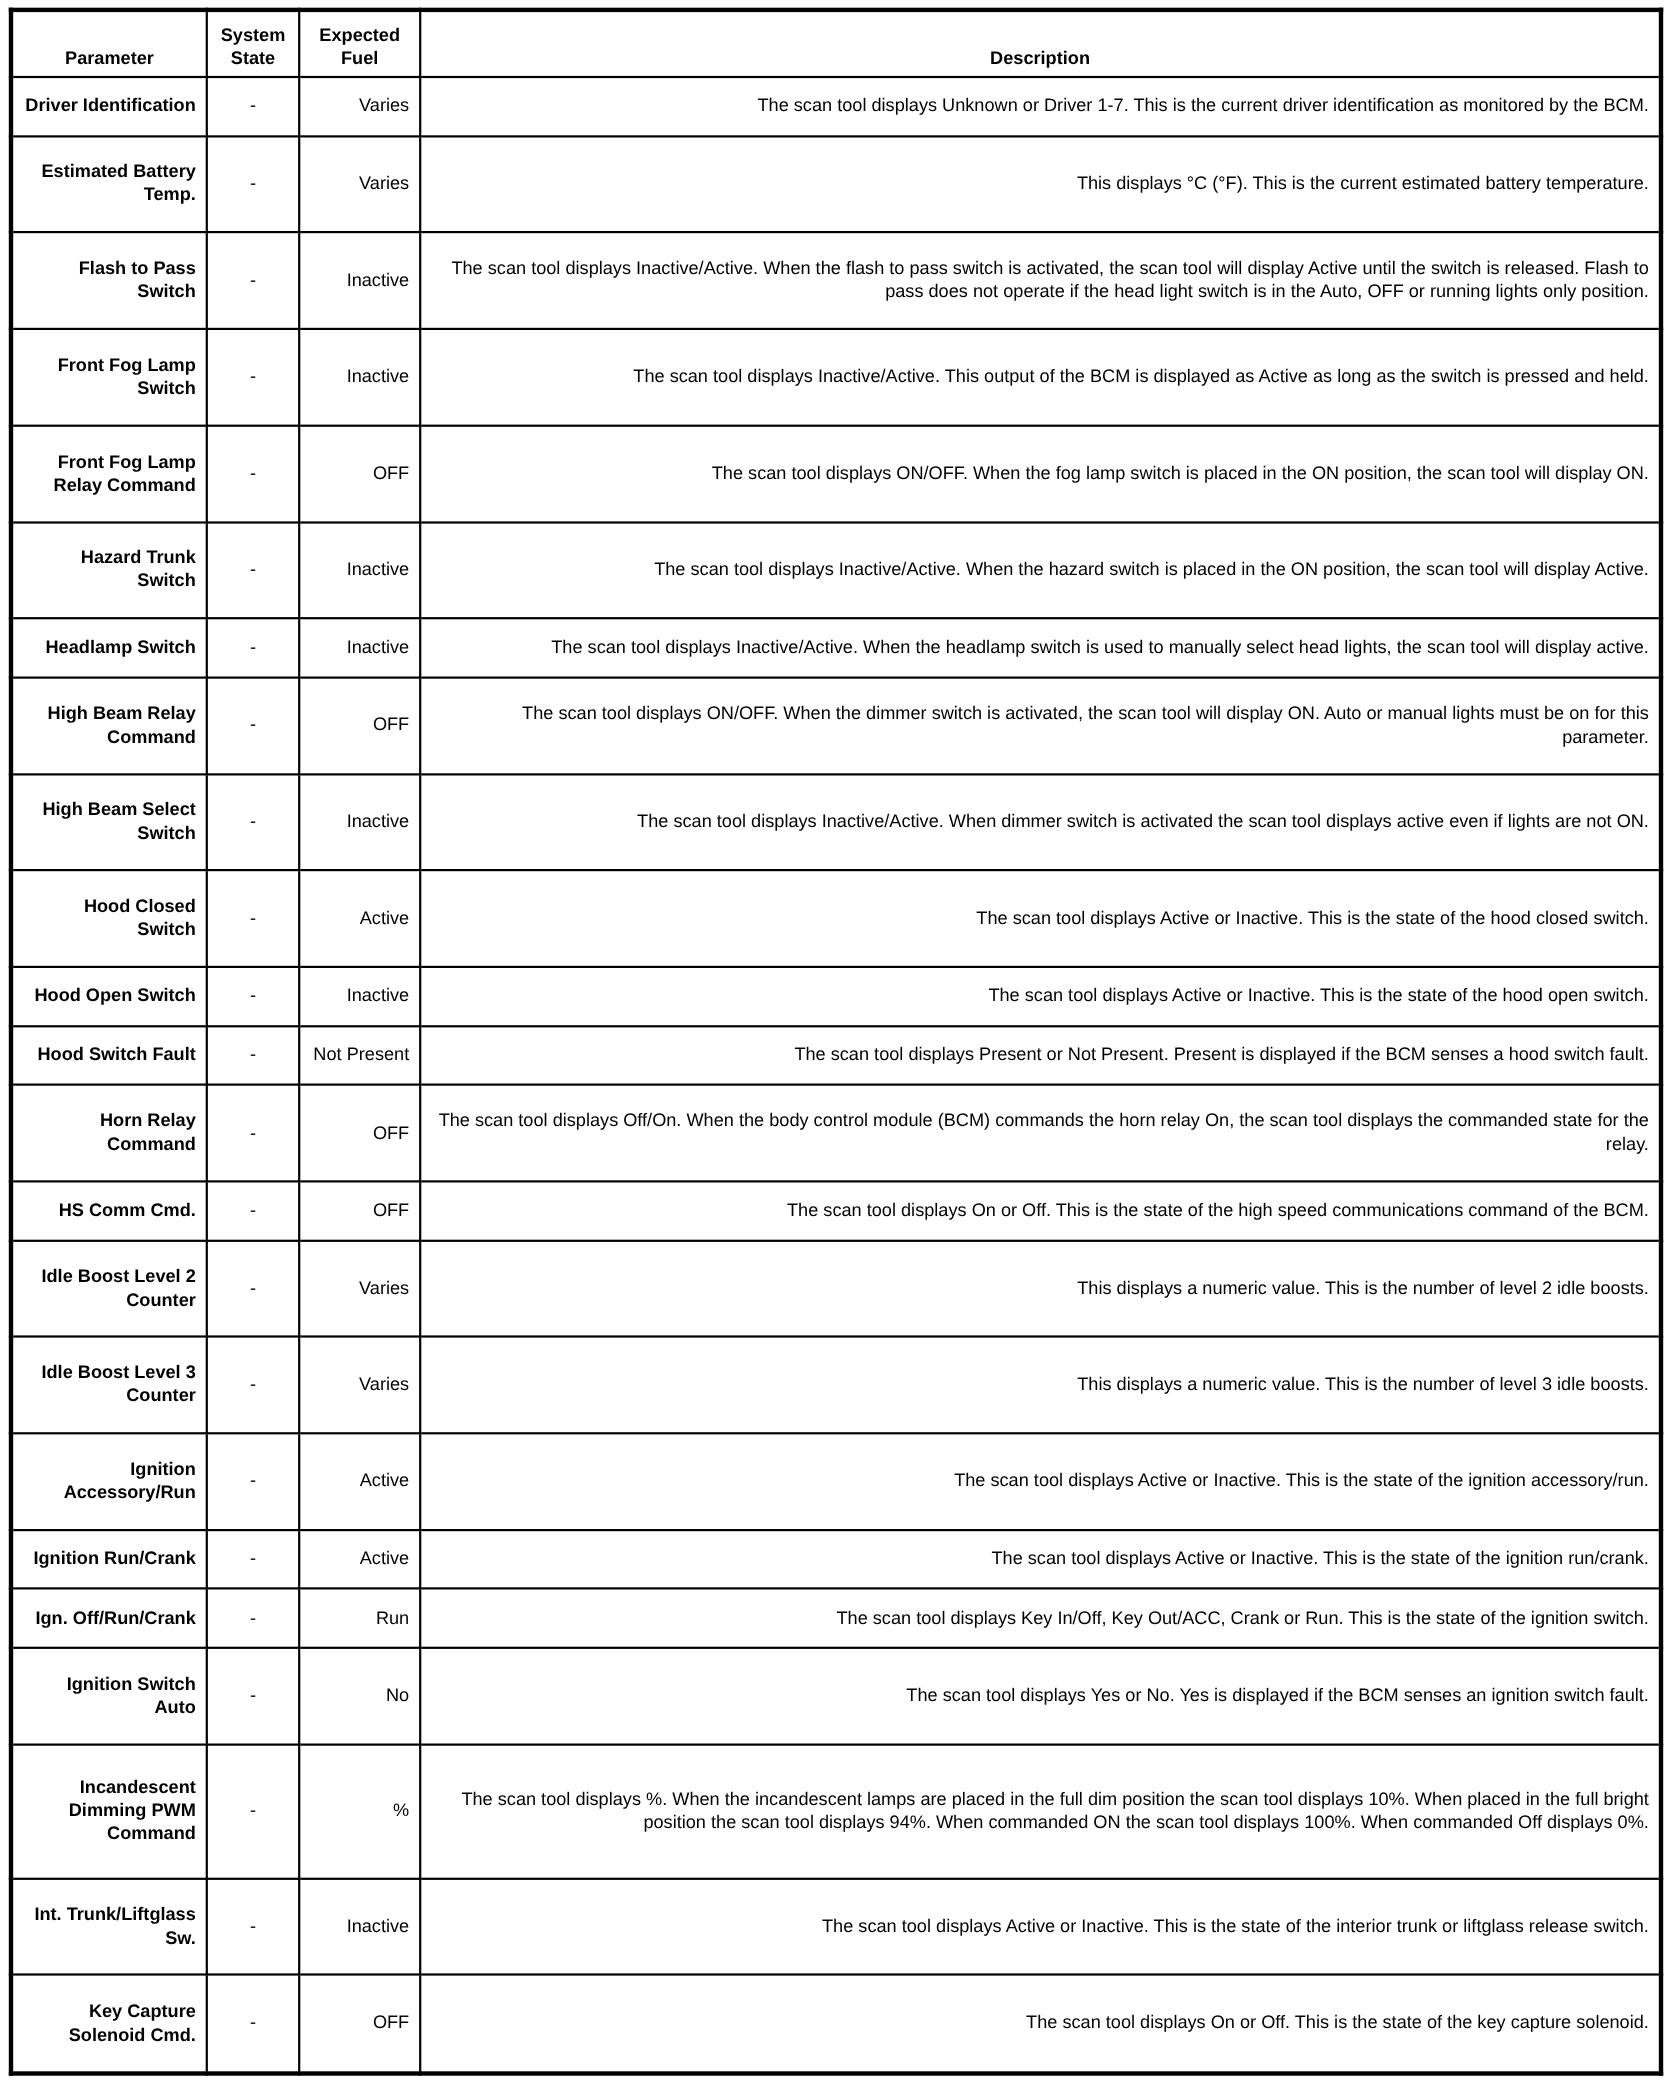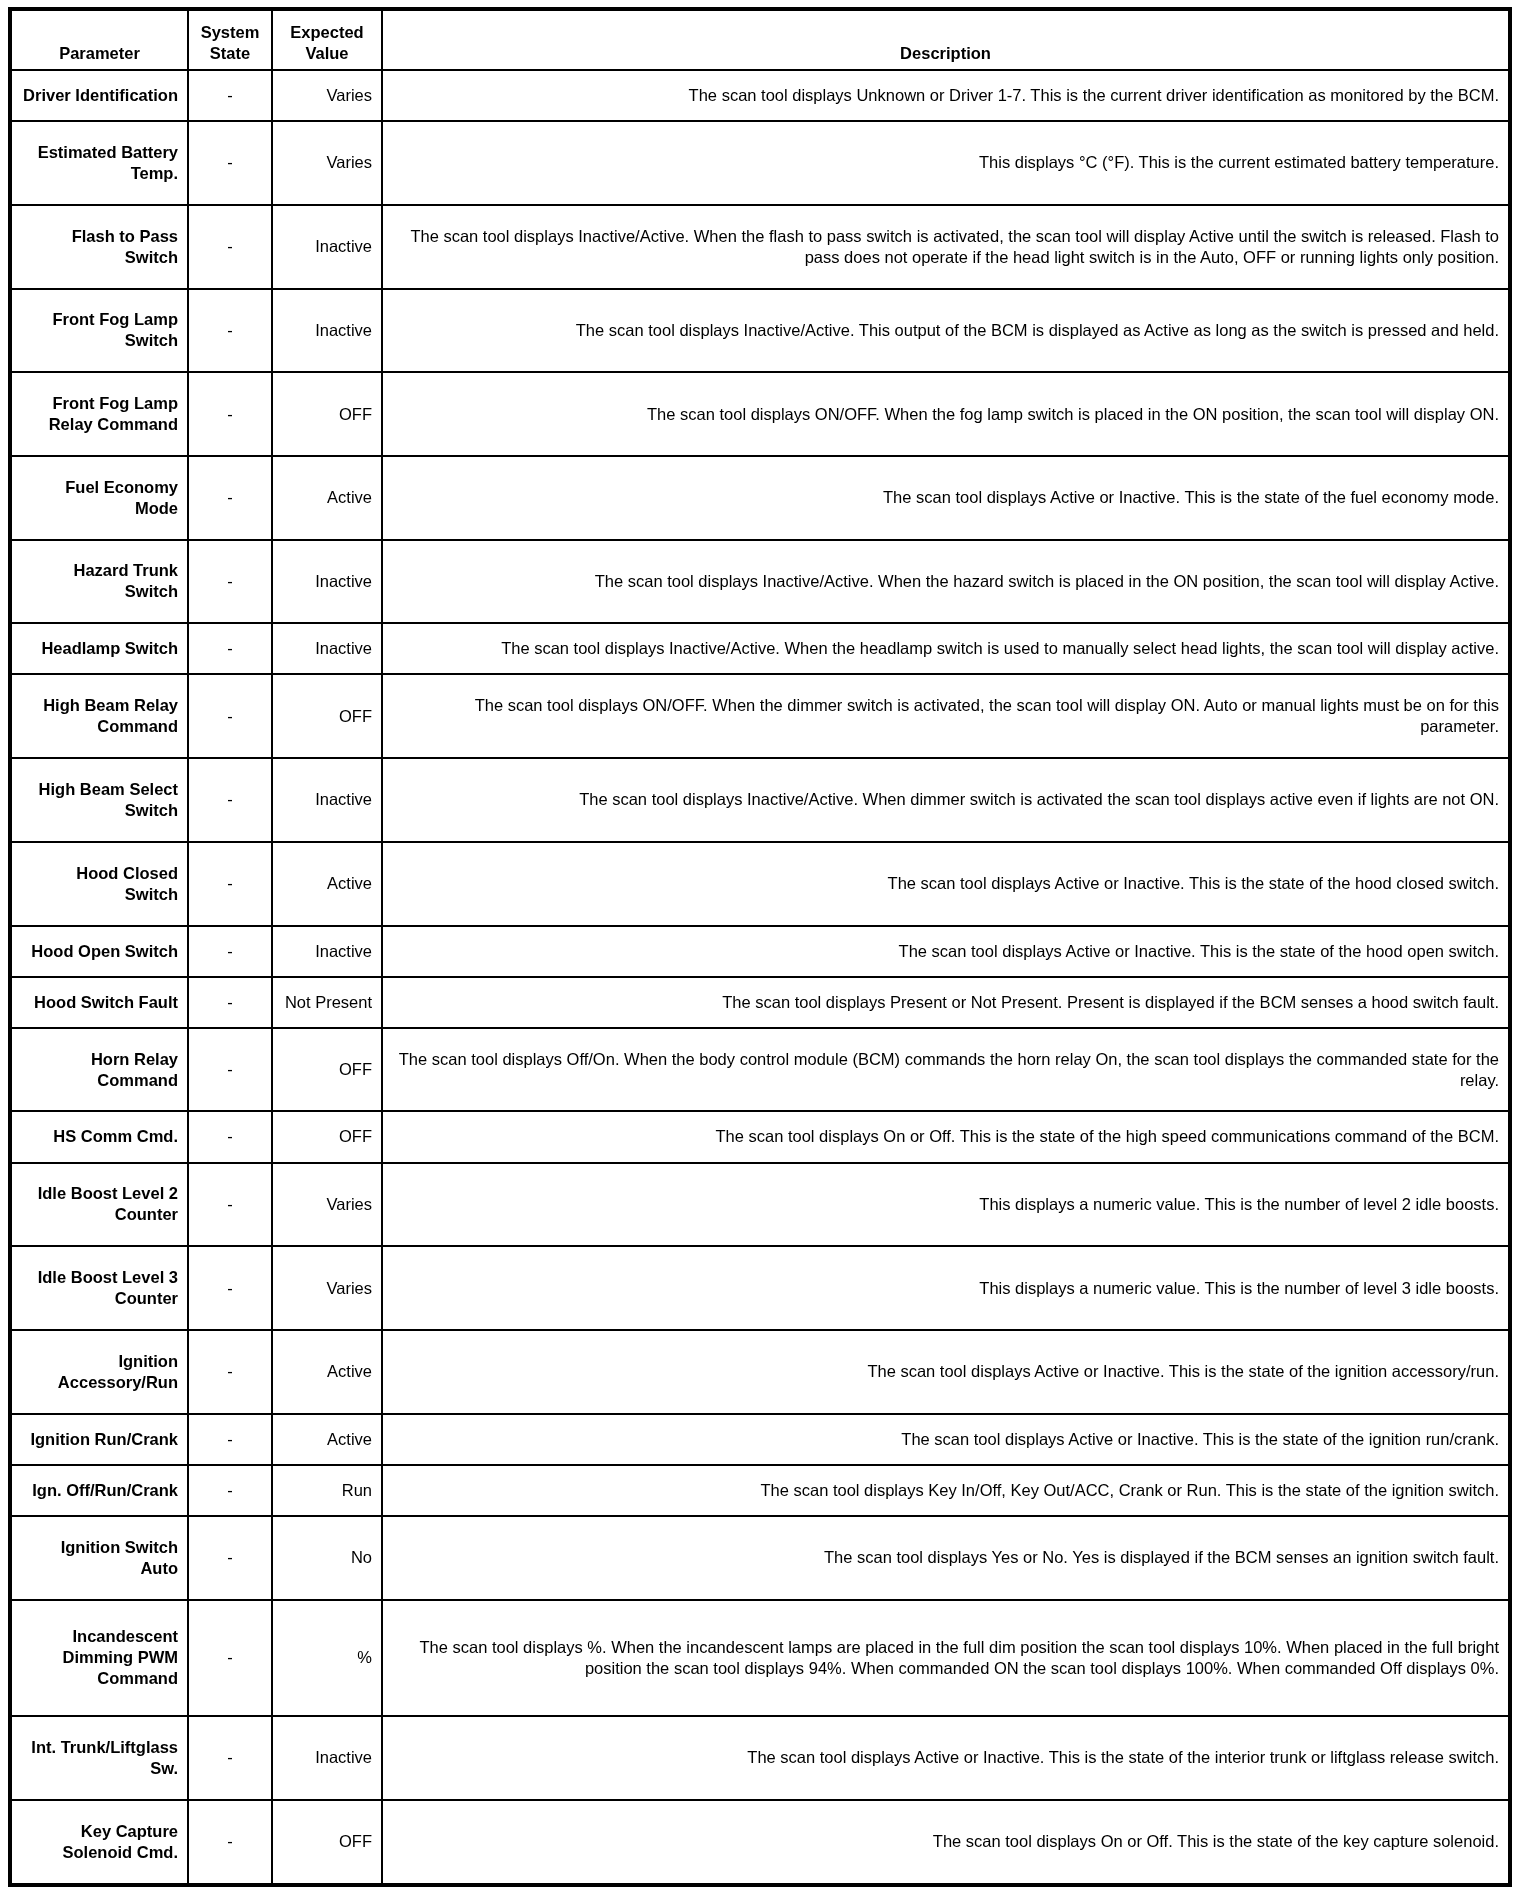--- a/index.html
+++ b/index.html
@@ -69,21 +69,21 @@
     <colgroup>
       <col class="c-param">
       <col class="c-state">
       <col class="c-expected">
       <col class="c-desc">
     </colgroup>
     <thead>
       <tr>
         <th>Parameter</th>
         <th>System State</th>
-        <th>Expected Value</th>
+        <th>Expected Fuel</th>
         <th>Description</th>
       </tr>
     </thead>
     <tbody>
         <tr>
           <td class="cell-param">Driver Identification</td>
           <td class="cell-state">-</td>
           <td class="cell-expected">Varies</td>
           <td class="cell-desc">The scan tool displays Unknown or Driver 1-7. This is the current driver identification as monitored by the BCM.</td>
         </tr>
@@ -103,26 +103,20 @@
           <td class="cell-param">Front Fog Lamp Switch</td>
           <td class="cell-state">-</td>
           <td class="cell-expected">Inactive</td>
           <td class="cell-desc">The scan tool displays Inactive/Active. This output of the BCM is displayed as Active as long as the switch is pressed and held.</td>
         </tr>
         <tr>
           <td class="cell-param">Front Fog Lamp Relay Command</td>
           <td class="cell-state">-</td>
           <td class="cell-expected">OFF</td>
           <td class="cell-desc">The scan tool displays ON/OFF. When the fog lamp switch is placed in the ON position, the scan tool will display ON.</td>
-        </tr>
-        <tr>
-          <td class="cell-param">Fuel Economy Mode</td>
-          <td class="cell-state">-</td>
-          <td class="cell-expected">Active</td>
-          <td class="cell-desc">The scan tool displays Active or Inactive. This is the state of the fuel economy mode.</td>
         </tr>
         <tr>
           <td class="cell-param">Hazard Trunk Switch</td>
           <td class="cell-state">-</td>
           <td class="cell-expected">Inactive</td>
           <td class="cell-desc">The scan tool displays Inactive/Active. When the hazard switch is placed in the ON position, the scan tool will display Active.</td>
         </tr>
         <tr>
           <td class="cell-param">Headlamp Switch</td>
           <td class="cell-state">-</td>

